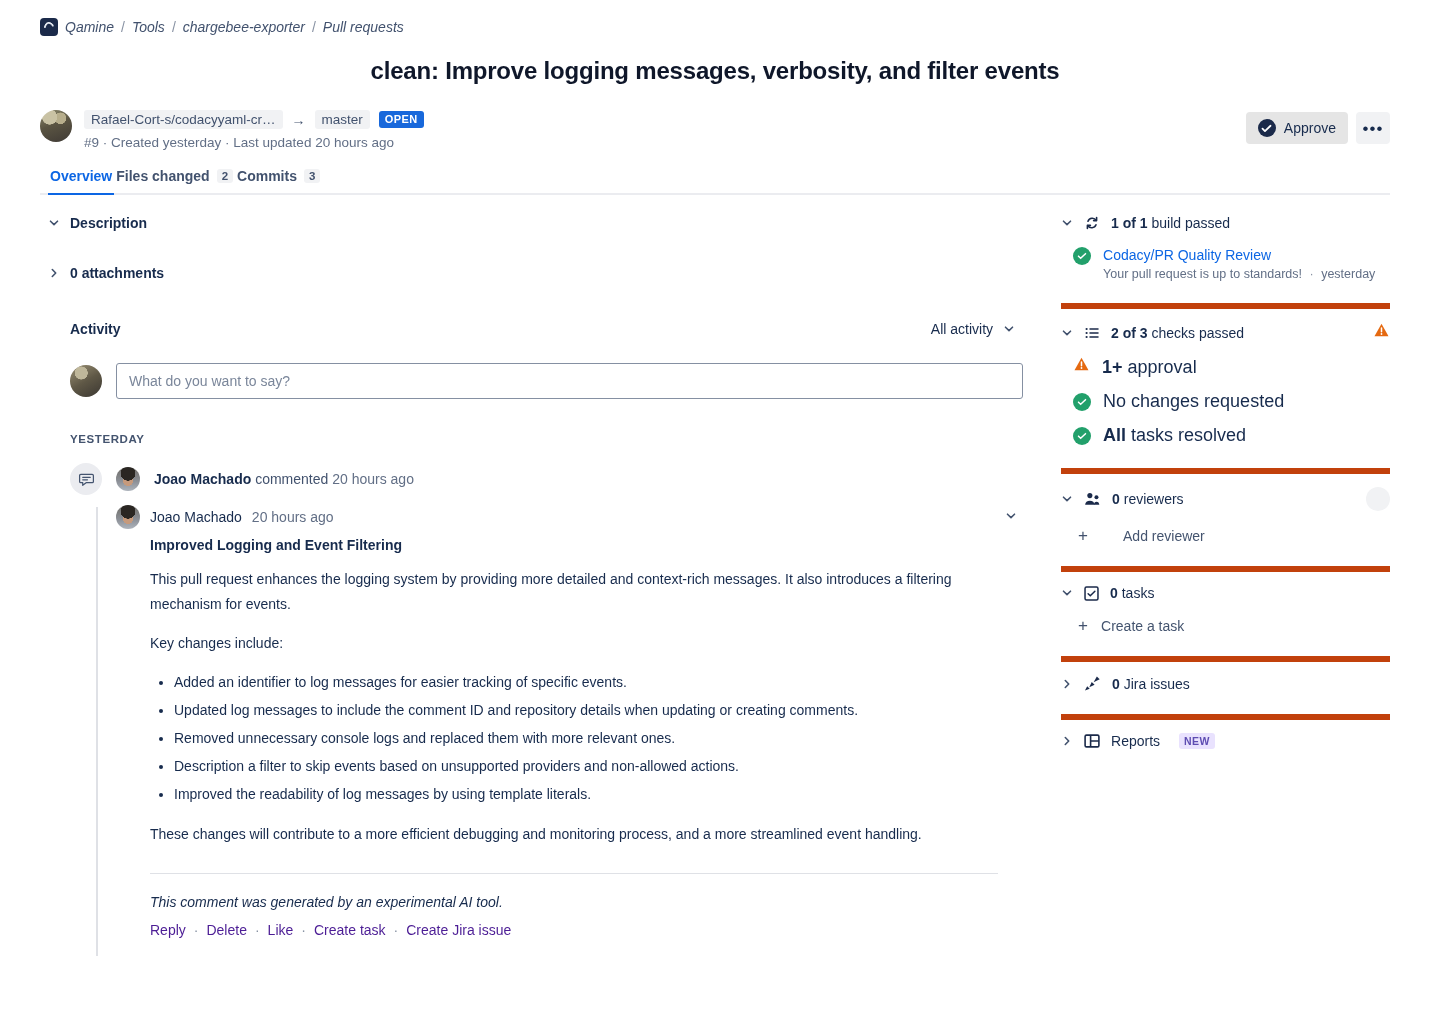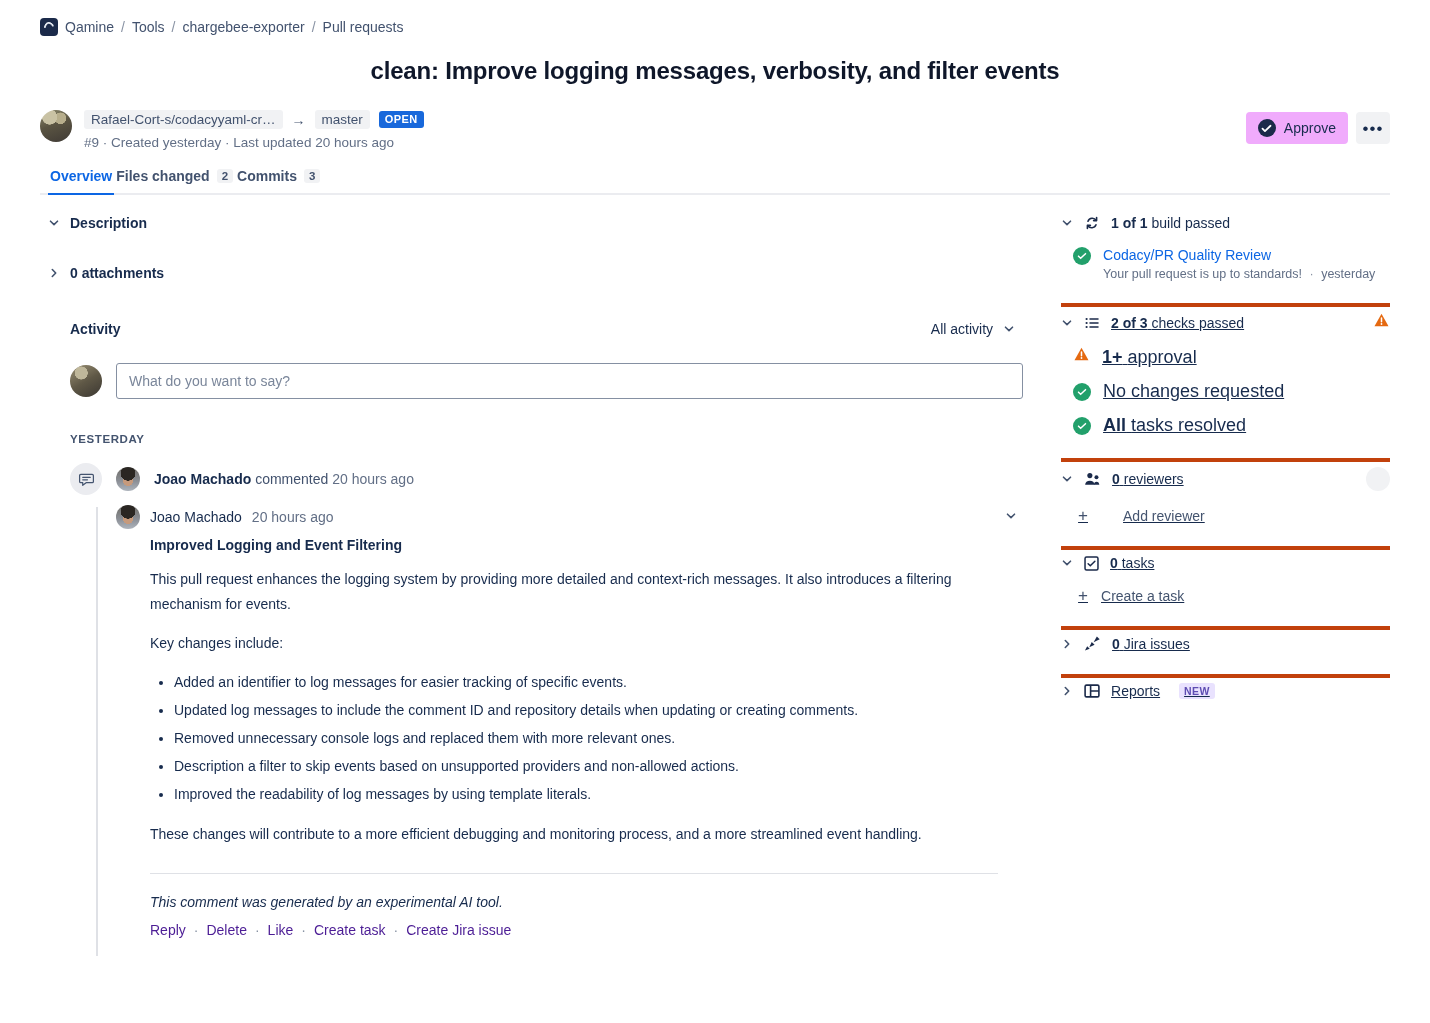--- a/index.html
+++ b/index.html
@@ -9,21 +9,21 @@
     font-family: "Liberation Sans", sans-serif;
     color: #172B4D;
     overflow: hidden;
   }
   .page { position: relative; width: 1430px; height: 1023px; padding: 0 40px; }
 
   
   .breadcrumb { display: flex; align-items: center; gap: 7px; padding-top: 18px; font-size: 14px; color: #42526E; }
   .logo-box { width: 18px; height: 18px; border-radius: 4px; background: #1B2A4A; display: flex; align-items: center; justify-content: center; flex: 0 0 auto; }
   .logo-ring { width: 10px; height: 10px; border-radius: 50%; border: 2.5px solid #E3E8F0; border-right-color: transparent; border-bottom-color: transparent; transform: rotate(35deg); }
-  .crumb { color: #42526E; font-size: 14px; text-decoration: none; white-space: nowrap; }
+  .crumb { color: #42526E; font-size: 14px; text-decoration: none; white-space: nowrap; font-style: italic; }
   .crumb-sep { color: #8993A4; font-size: 14px; }
 
   
   .pr-title { margin-top: 20px; font-size: 24px; line-height: 30px; font-weight: 600; color: #0f172a; letter-spacing: -0.2px; text-align: center; }
 
   
   .meta-row { display: flex; align-items: flex-start; margin-top: 24px; }
   .avatar { border-radius: 50%; flex: 0 0 auto; overflow: hidden; }
   .av-author { width: 32px; height: 32px; background:
       radial-gradient(circle at 30% 22%, #C9C2A4 0 22%, transparent 23%),
@@ -31,21 +31,21 @@
       linear-gradient(160deg, #8E8B6E 0%, #5A5442 45%, #3F3A35 100%);
   }
   .meta-main { margin-left: 12px; }
   .branch-line { display: flex; align-items: center; gap: 9px; }
   .branch-chip { background: #F1F2F4; border-radius: 3px; padding: 2px 7px; font-size: 13.5px; color: #42526E; max-width: 205px; overflow: hidden; text-overflow: ellipsis; white-space: nowrap; }
   .arrow-ico { color: #42526E; font-size: 14px; line-height: 1; }
   .open-badge { background: #1868DB; color: #fff; font-size: 11px; font-weight: 700; letter-spacing: .4px; border-radius: 3px; padding: 2px 6px 3px; }
   .meta-sub { margin-top: 6px; font-size: 13.5px; color: #626F86; }
 
   .meta-actions { margin-left: auto; display: flex; align-items: center; gap: 8px; padding-top: 2px; }
-  .btn-approve { display: flex; align-items: center; gap: 8px; background: #f0abfc; border: none; border-radius: 4px; height: 32px; padding: 0 12px; font-size: 14px; font-weight: 500; color: #172B4D; cursor: pointer; font-family: inherit; }
+  .btn-approve { display: flex; align-items: center; gap: 8px; background: #e5e5e5; border: none; border-radius: 4px; height: 32px; padding: 0 12px; font-size: 14px; font-weight: 500; color: #172B4D; cursor: pointer; font-family: inherit; }
   .check-round { width: 18px; height: 18px; border-radius: 50%; background: #1B2A4A; display: flex; align-items: center; justify-content: center; flex: 0 0 auto; }
   .check-round svg { display: block; }
   .btn-more { background: #F1F2F4; border: none; border-radius: 4px; height: 32px; width: 34px; cursor: pointer; color: #172B4D; font-size: 17px; line-height: 1; letter-spacing: 1px; font-family: inherit; }
 
   
   .tabs { display: flex; align-items: flex-end; margin-top: 12px; border-bottom: 2px solid #EBECF0; position: relative; padding-left: 8px; width: 1350px; }
   .tab { display: flex; align-items: center; gap: 7px; padding: 6px 2px 9px; font-size: 14px; font-weight: 600; color: #42526E; cursor: pointer; position: relative; }
   .tab.active { color: #0C66E4; }
   .tab.active::after { content: ""; position: absolute; left: 0; right: 0; bottom: -2px; height: 2px; background: #0C66E4; }
   .tab-count { background: #F1F2F4; border-radius: 3px; font-size: 11.5px; font-weight: 600; color: #42526E; padding: 1px 5px; }
@@ -98,21 +98,21 @@
   .c-list { margin-top: 12px; padding-left: 24px; }
   .c-list li { font-size: 14px; line-height: 28px; color: #172B4D; }
   .c-divider { margin-top: 26px; height: 1px; background: #DFE1E6; width: 848px; }
   .c-note { margin-top: 20px; font-size: 14px; font-style: italic; color: #172B4D; }
   .c-actions { margin-top: 12px; display: flex; align-items: center; gap: 8px; font-size: 14px; color: #42526E; }
   .c-actions a { color: #4c1d95; text-decoration: none; cursor: pointer; }
   .dot-sep { color: #8993A4; }
 
   
   .side-sec { padding: 0 0 22px; }
-  .side-sec + .side-sec { border-top: 4px solid #c2410c; padding-top: 5px; text-decoration: underline; }
+  .side-sec + .side-sec { border-top: 6px solid #c2410c; padding-top: 13px; }
   .side-head { display: flex; align-items: center; gap: 11px; cursor: pointer; }
   .side-head-text { font-size: 14px; color: #172B4D; }
   .side-head-text b { font-weight: 700; }
   .side-warn { margin-left: auto; }
   .ghost-avatar { margin-left: auto; width: 24px; height: 24px; border-radius: 50%; background: #F1F2F4; }
 
   .build-item { display: flex; gap: 12px; margin-top: 16px; padding-left: 12px; }
   .build-texts { display: flex; flex-direction: column; gap: 4px; }
   .build-link { font-size: 14px; color: #0C66E4; text-decoration: none; cursor: pointer; }
   .build-sub { font-size: 12.5px; color: #626F86; }

